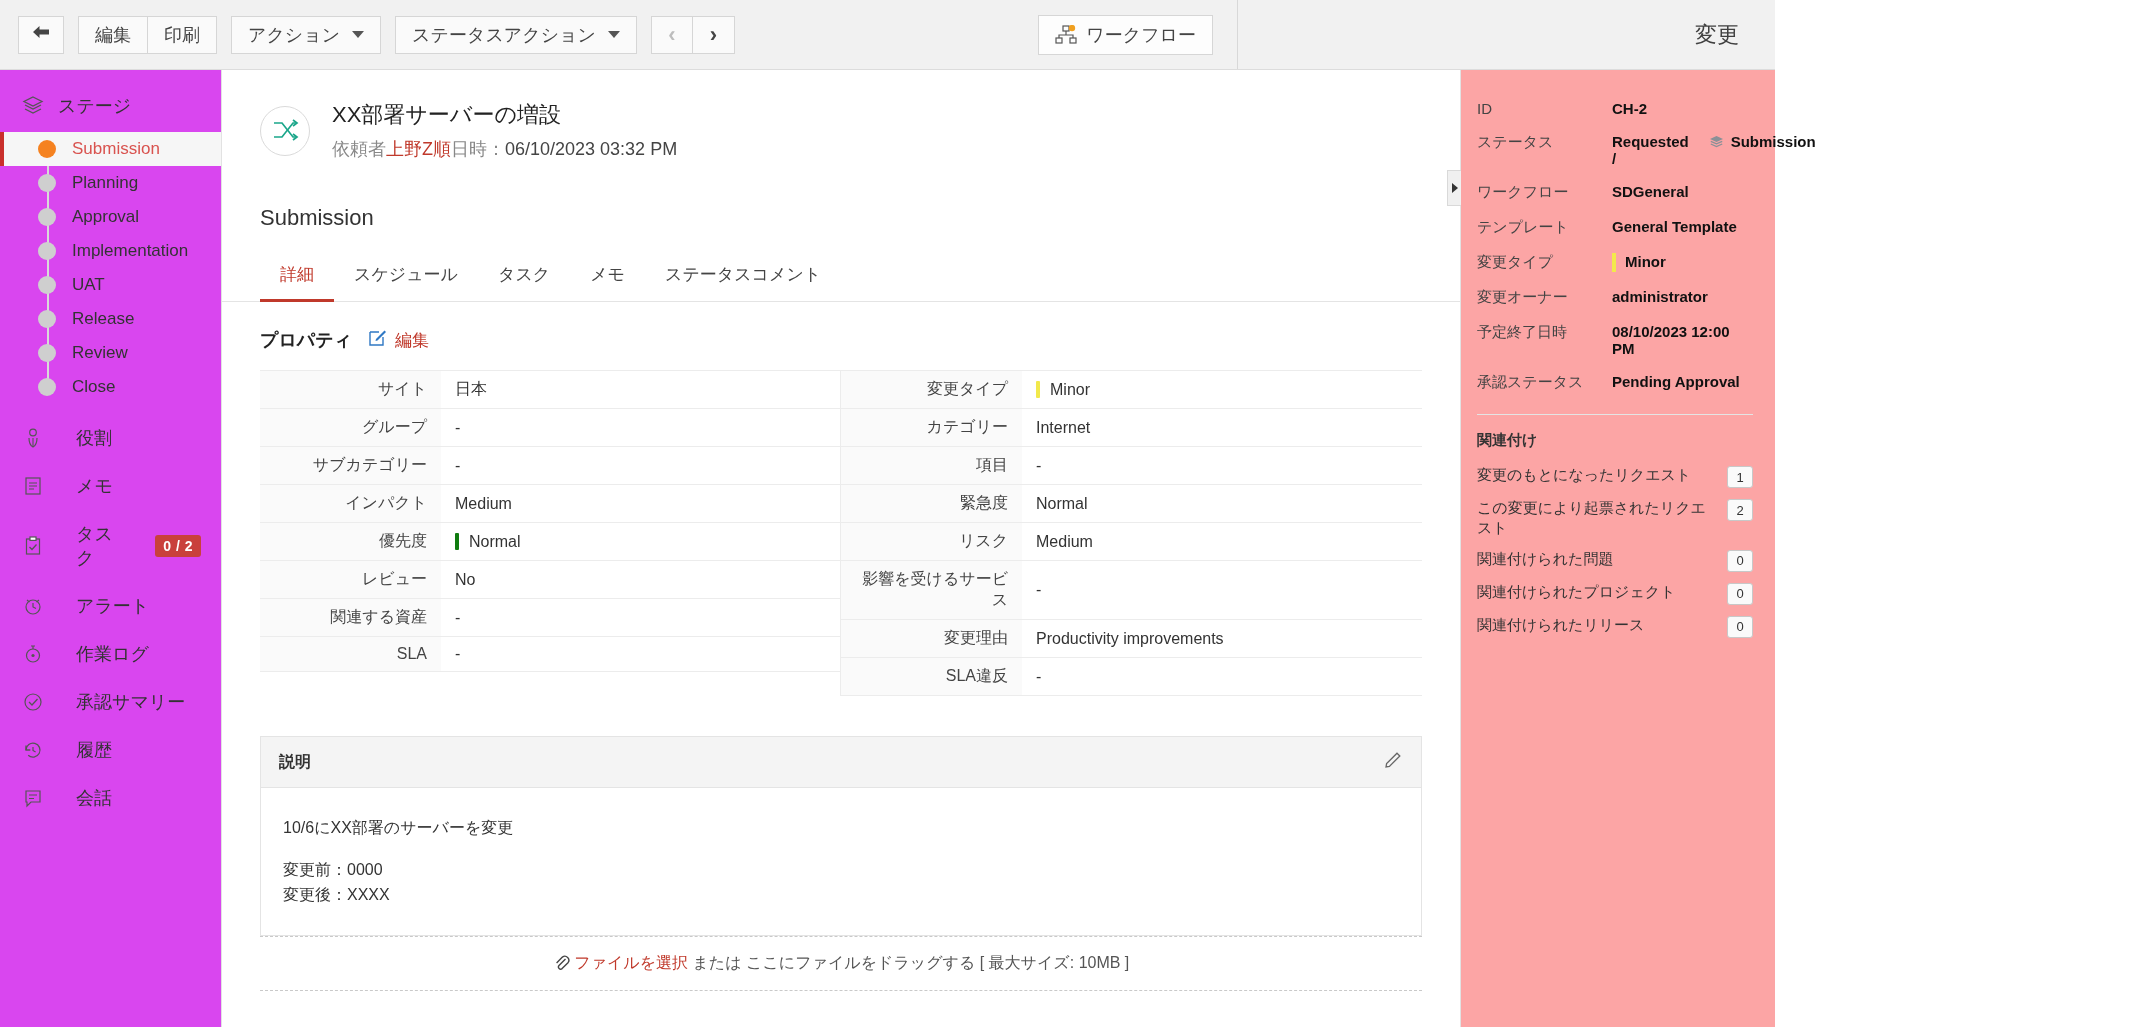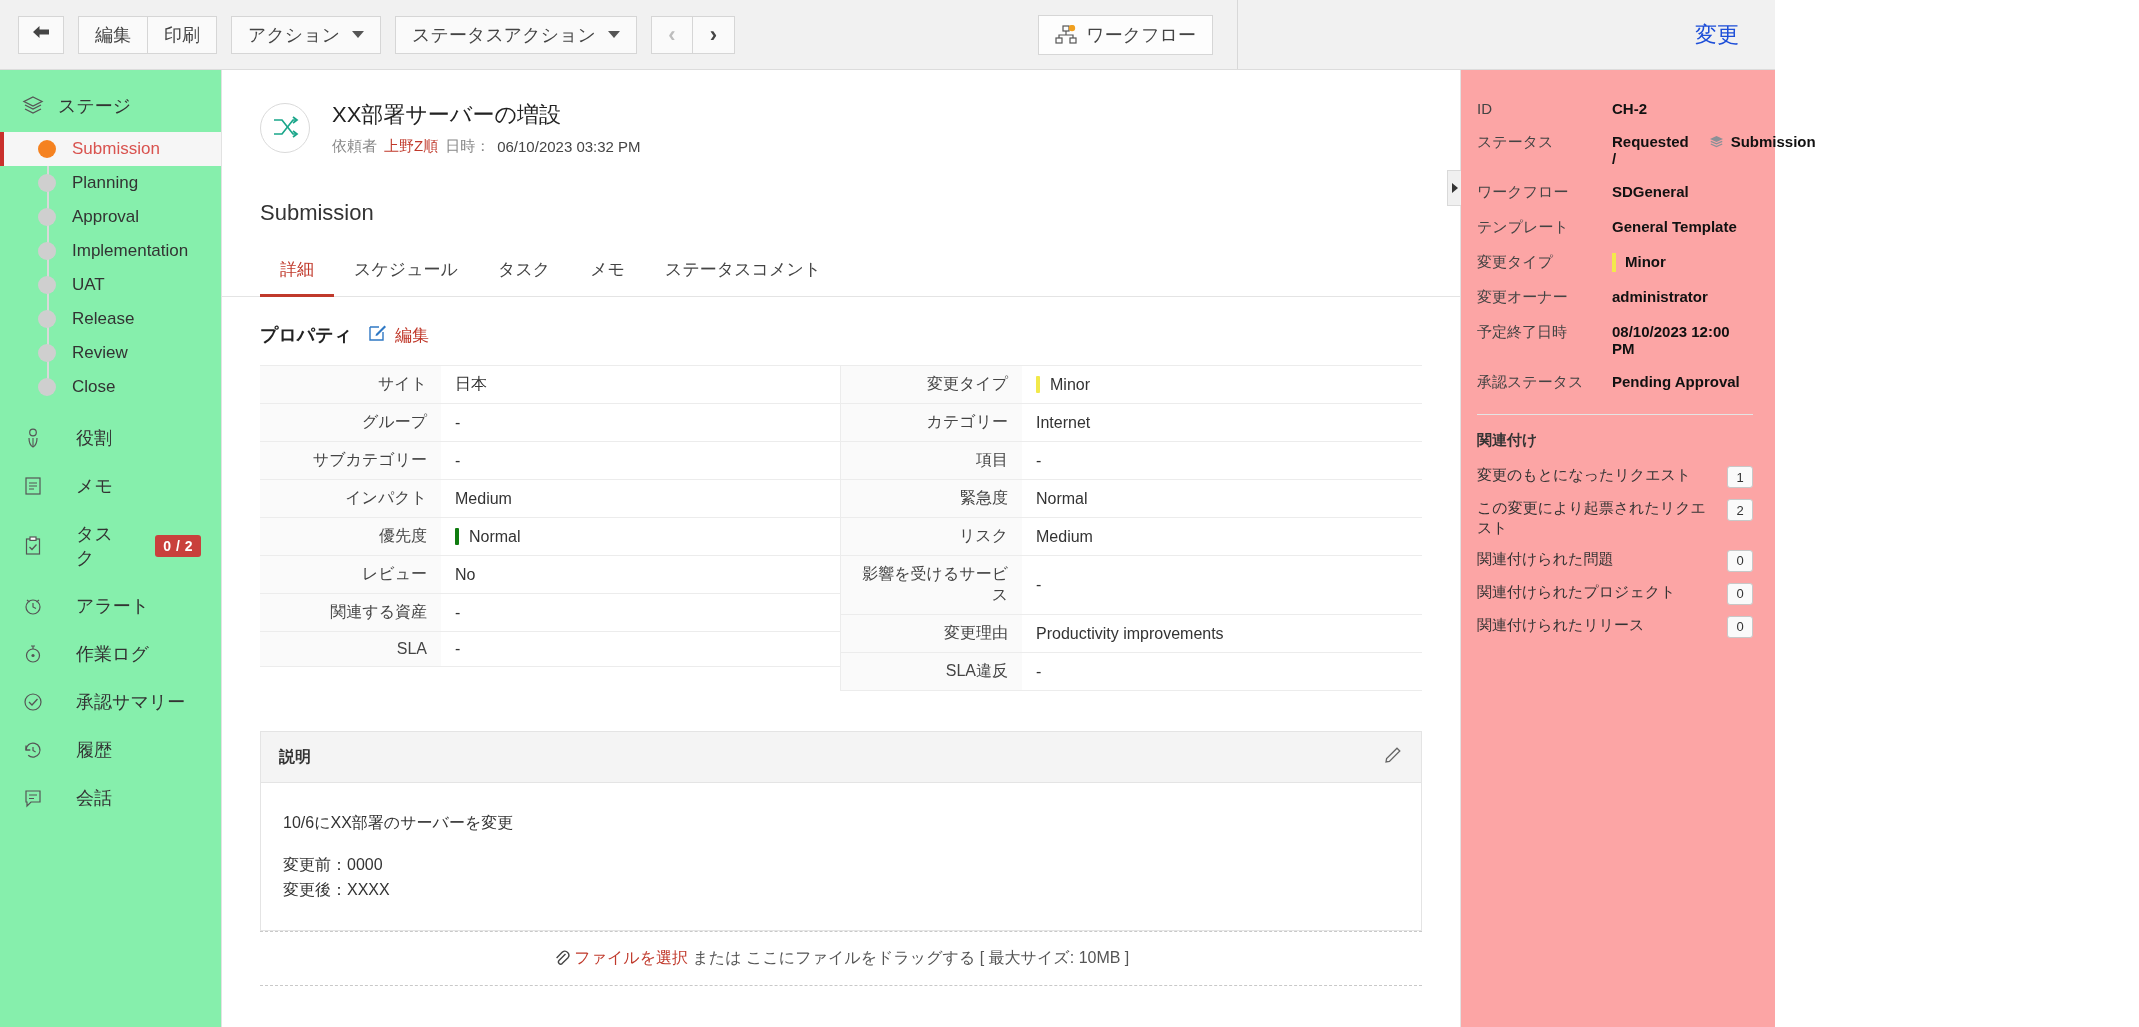--- a/index.html
+++ b/index.html
@@ -46,35 +46,35 @@
   .nav-arrow.disabled { color: #bdbdbd; }
   .toolbar-right { margin-left: auto; display: flex; align-items: center; height: 100%; }
   .wf-btn {
     height: 40px; background: #fdfdfd; border: 1px solid #d6d6d6;
     display: flex; align-items: center; gap: 9px;
     padding: 0 16px; font-size: 18px; color: #444; cursor: pointer;
     margin-right: 24px;
   }
   .wf-icon { position: relative; width: 22px; height: 20px; display: inline-block; }
   .page-kind {
-    font-size: 22px; color: #1d4ed8;
+    font-size: 22px; color: #404040;
     padding-left: 28px; padding-right: 18px;
     border-left: 1px solid #d8d8d8;
     height: 100%;
     display: flex; align-items: center;
     min-width: 520px; justify-content: flex-end;
   }
 
   
   .body-wrap { flex: 1; display: flex; min-height: 0; position: relative; }
 
   
   .sidebar {
     width: 222px; min-width: 222px;
-    background: #86efac;
+    background: #d946ef;
     border-right: 1px solid #e2e2e2;
     padding-top: 14px;
     position: relative;
   }
   .side-head {
     display: flex; align-items: center; gap: 14px;
     padding: 10px 0 10px 22px;
     font-size: 18px; color: #333;
   }
   .stage-list { position: relative; margin: 4px 0 10px 0; }
@@ -121,21 +121,21 @@
     position: relative;
   }
   .rec-head { display: flex; align-items: center; gap: 22px; padding: 30px 0 0 38px; }
   .rec-avatar {
     width: 50px; height: 50px; border-radius: 50%;
     border: 1px solid #dadada; background: #fff;
     display: flex; align-items: center; justify-content: center;
     flex: 0 0 50px;
   }
   .rec-title { font-size: 22px; color: #222; margin-bottom: 7px; }
-  .rec-sub { font-size: 15px; color: #888; display: flex; align-items: center; gap: 7px; }
+  .rec-sub { font-size: 18px; color: #888; display: flex; align-items: center; }
   .rec-sub .req-name { color: #c0392b; cursor: pointer; }
   .rec-sub .dt { color: #444; }
 
   .section-title { font-size: 22px; color: #333; padding: 44px 0 0 38px; }
 
   .tabs {
     display: flex; gap: 0; padding: 0 0 0 38px;
     border-bottom: 1px solid #e4e4e4; margin-top: 20px;
   }
   .tab {

